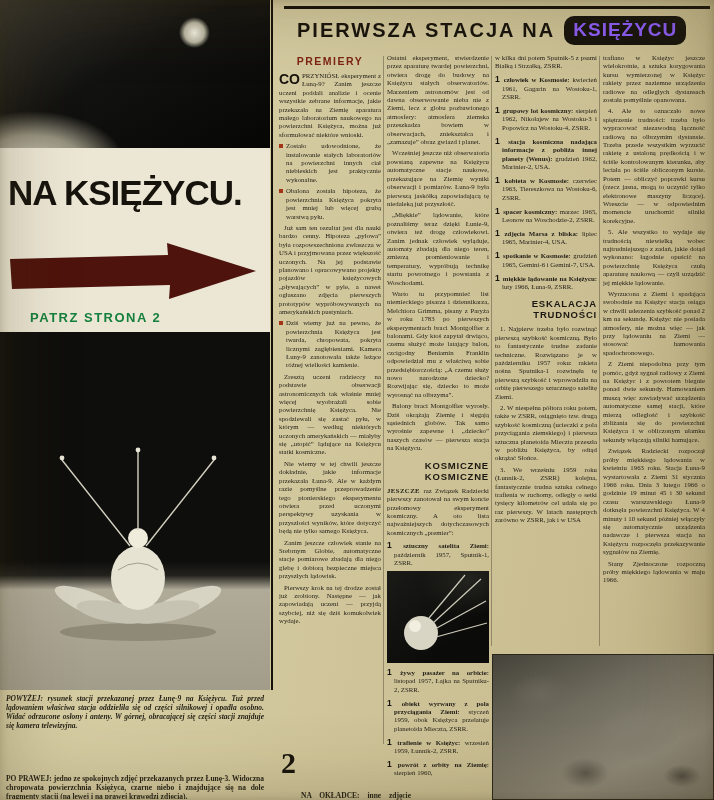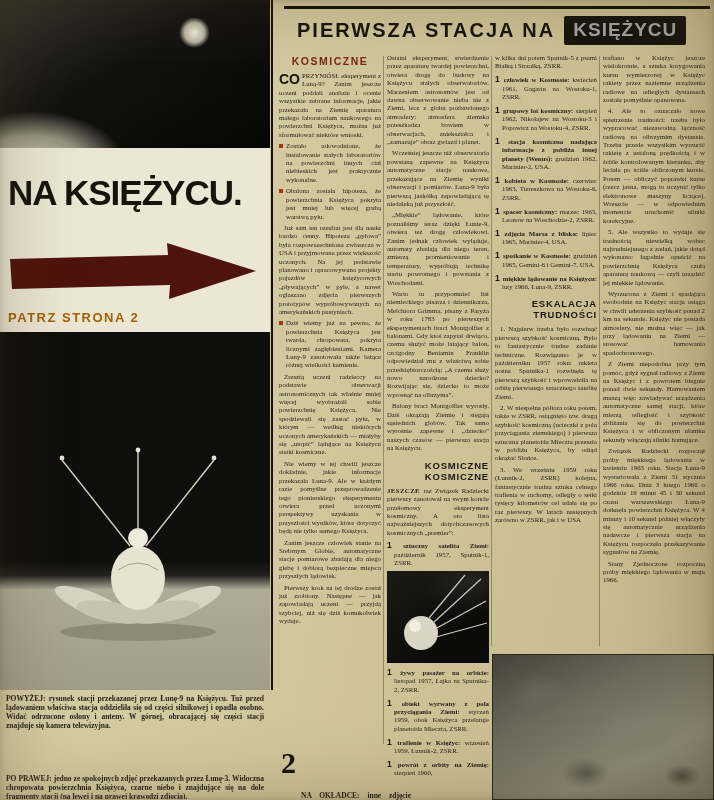--- a/index.html
+++ b/index.html
@@ -17,35 +17,35 @@
   .top-photo { top:0; height:148px; background:
       radial-gradient(130px 76px at 12% 112%, #d0cdbb 0%, #95917f 40%, rgba(18,18,14,0) 72%),
       radial-gradient(22px 22px at 72% 22%, #f2f0e2 0%, #b9b5a2 45%, rgba(10,10,8,0) 70%),
       linear-gradient(150deg,#34332d 0%,#121210 45%,#060605 100%); }
   .white-box { position:absolute; left:0; width:270px; background:#ece7d5; }
   .headline-box { top:148px; height:88px; display:flex; align-items:center; overflow:hidden; }
   .headline { font:900 35px/1 "Liberation Sans",sans-serif; letter-spacing:-1px; color:#16130d;
     padding-left:8px; white-space:nowrap; }
   .arrow-box { top:236px; height:96px; }
   .arrow-svg { position:absolute; left:10px; top:7px; }
-  .arrow-label { position:absolute; left:8px; bottom:7px; font:800 13px "Liberation Sans",sans-serif;
-    letter-spacing:1.5px; color:#a16207; }
+  .arrow-label { position:absolute; left:30px; bottom:7px; font:800 13px "Liberation Sans",sans-serif;
+    letter-spacing:1.5px; color:#15803d; }
   .lander-photo { top:332px; height:358px;
     background:linear-gradient(#0e0e0c 0%,#0e0e0c 64%,#23221d 68%,#b0ab99 72%,#a29c8a 100%); }
   .cap { position:absolute; font:700 7.5px/9px "Liberation Serif",serif; text-align:justify; color:#221e14; }
-  .cap-above { left:6px; top:694px; width:258px; }
+  .cap-above { left:6px; top:694px; width:258px;font-style:italic; }
   .cap-right { left:6px; top:774px; width:258px; height:25px; overflow:hidden; }
   .vrule { position:absolute; left:271px; top:0; width:2px; height:690px; background:#14110b; }
 
   
   .top-rule { position:absolute; left:284px; top:6px; width:426px; height:3px; background:#15120c; }
   .title-row { position:absolute; left:297px; top:16px; width:413px; display:flex; align-items:center; gap:9px; }
   .title-prefix { font:800 20px "Liberation Sans",sans-serif; letter-spacing:2px; color:#17130c; white-space:nowrap; }
-  .title-badge { font:800 19px "Liberation Sans",sans-serif; letter-spacing:1px; color:#a3a3a3;
-    background:#17140d; padding:3px 9px 4px; border-radius:2px; white-space:nowrap; }
+  .title-badge { font:800 19px "Liberation Sans",sans-serif; letter-spacing:1px; color:#8b5cf6;
+    background:#17140d; padding:3px 9px 4px; border-radius:10px; white-space:nowrap; }
 
   
   .col { position:absolute; top:54px; width:102px; overflow:hidden; }
   .c1 { left:279px; height:600px; }
   .c2 { left:387px; height:742px; }
   .c3 { left:495px; height:596px; }
   .c4 { left:603px; height:596px; }
   .vsep { position:absolute; width:1px; background:rgba(52,45,28,.38); top:56px; }
   .vs1 { left:383px; height:688px; }
   .vs2 { left:491px; height:590px; }
@@ -132,21 +132,21 @@
   <div class="title-row">
     <span class="title-prefix">PIERWSZA STACJA NA</span>
     <span class="title-badge">KSIĘŻYCU</span>
   </div>
 
   <div class="vsep vs1"></div>
   <div class="vsep vs2"></div>
   <div class="vsep vs3"></div>
 
   <section class="col c1">
-    <h2 class="h-red">KOSMICZNE</h2>
+    <h2 class="h-red">PREMIERY</h2>
     <p class="para first"><span class="dropcap">CO</span><span>PRZYNIÓSŁ eksperyment z Łuną-9? Zanim jeszcze uczeni poddali analizie i ocenie wszystkie zebrane informacje, jakie przekazała na Ziemię aparatura małego laboratorium naukowego na powierzchni Księżyca, można już sformułować niektóre wnioski.</span></p>
     <p class="para bullet">Zostało udowodnione, że instalowanie stałych laboratoriów na powierzchni innych ciał niebieskich jest praktycznie wykonalne.</p>
     <p class="para bullet">Obalona została hipoteza, że powierzchnia Księżyca pokryta jest mniej lub więcej grubą warstwą pyłu.</p>
     <p class="para">Już sam ten rezultat jest dla nauki bardzo cenny. Hipoteza „pyłowa” była rozpowszechniona zwłaszcza w USA i przyjmowana przez większość uczonych. Na jej podstawie planowano i opracowywano projekty pojazdów księżycowych „pływających” w pyle, a nawet ogłaszano zdjęcia pierwszych prototypów wypróbowywanych na amerykańskich pustyniach.</p>
     <p class="para bullet">Dziś wiemy już na pewno, że powierzchnia Księżyca jest twarda, chropowata, pokryta licznymi zagłębieniami. Kamera Łuny-9 zanotowała także leżące różnej wielkości kamienie.</p>
     <p class="para">Zresztą uczeni radzieccy na podstawie obserwacji astronomicznych tak właśnie mniej więcej wyobrażali sobie powierzchnię Księżyca. Nie spodziewali się zastać pyłu, w którym — według niektórych uczonych amerykańskich — miałyby się „utopić” lądujące na Księżycu statki kosmiczne.</p>
     <p class="para">Nie wiemy w tej chwili jeszcze dokładnie, jakie informacje przekazała Łuna-9. Ale w każdym razie pomyślne przeprowadzenie tego pionierskiego eksperymentu otwiera przed uczonymi perspektywy uzyskania w przyszłości wyników, które dotyczyć będą nie tylko samego Księżyca.</p>
     <p class="para">Zanim jeszcze człowiek stanie na Srebrnym Globie, automatyczne stacje pomiarowe zbadają dla niego glebę i dobiorą bezpieczne miejsca przyszłych lądowisk.</p>
     <p class="para">Pierwszy krok na tej drodze został już zrobiony. Następne — jak zapowiadają uczeni — przyjdą szybciej, niż się dziś komukolwiek wydaje.</p>
   </section>

